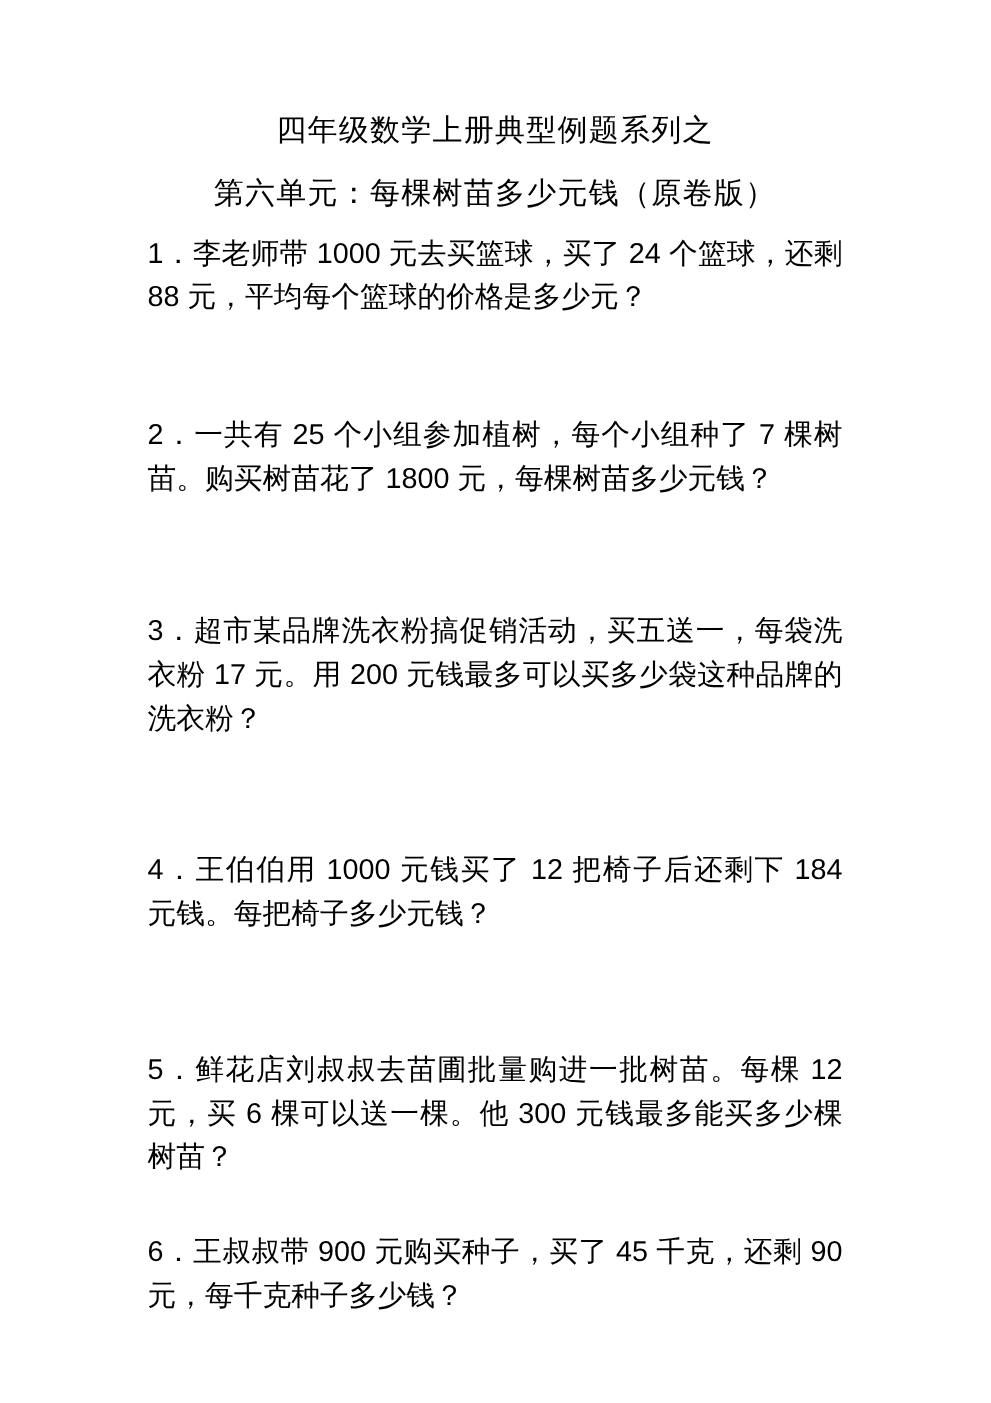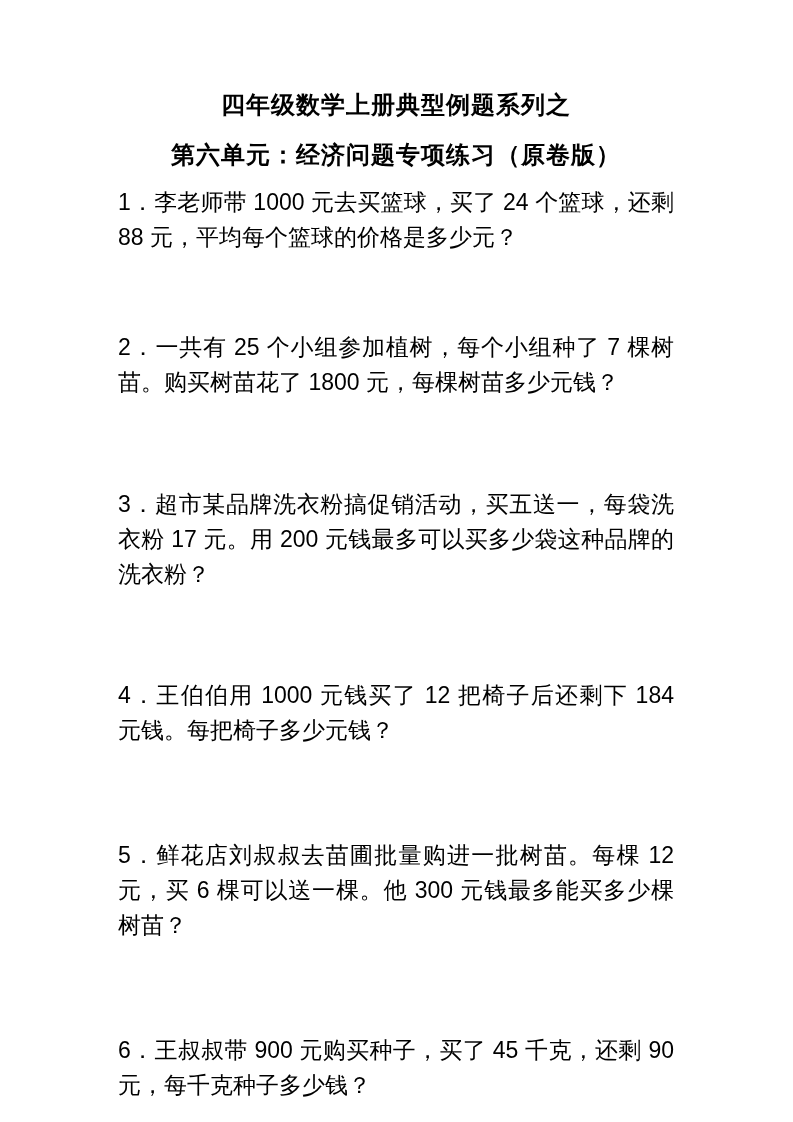--- a/index.html
+++ b/index.html
@@ -13,21 +13,21 @@
     height: 1122px;
     background: #ffffff;
     color: #000000;
     font-family: "Liberation Sans", sans-serif;
     box-sizing: border-box;
     padding: 88px 119px 0 118px;
     overflow: hidden;
   }
   .title {
     font-size: 24px;
-    font-weight: bold;
+    font-weight: normal;
     text-align: center;
     line-height: 34px;
     margin: 0;
     letter-spacing: 1px;
   }
   .title.second {
     margin-top: 16px;
   }
   .problems {
     margin-top: 13px;
@@ -36,29 +36,29 @@
     font-size: 23px;
     line-height: 35px;
     text-align: justify;
     margin: 0;
     word-break: break-all;
   }
   .gap-after-1 { margin-bottom: 75px; }
   .gap-after-2 { margin-bottom: 87px; }
   .gap-after-3 { margin-bottom: 86px; }
   .gap-after-4 { margin-bottom: 90px; }
-  .gap-after-5 { margin-bottom: 90px; }
+  .gap-after-5 { margin-bottom: 41px; }
   .gap-after-6 { margin-bottom: 0; }
 </style>
 </head>
 <body>
 
 <div class="page">
   <h1 class="title">四年级数学上册典型例题系列之</h1>
-  <h2 class="title second">第六单元：经济问题专项练习（原卷版）</h2>
+  <h2 class="title second">第六单元：每棵树苗多少元钱（原卷版）</h2>
 
   <div class="problems">
     <p class="problem gap-after-1">1．李老师带 1000 元去买篮球，买了 24 个篮球，还剩 88 元，平均每个篮球的价格是多少元？</p>
     <p class="problem gap-after-2">2．一共有 25 个小组参加植树，每个小组种了 7 棵树苗。购买树苗花了 1800 元，每棵树苗多少元钱？</p>
     <p class="problem gap-after-3">3．超市某品牌洗衣粉搞促销活动，买五送一，每袋洗衣粉 17 元。用 200 元钱最多可以买多少袋这种品牌的洗衣粉？</p>
     <p class="problem gap-after-4">4．王伯伯用 1000 元钱买了 12 把椅子后还剩下 184 元钱。每把椅子多少元钱？</p>
     <p class="problem gap-after-5">5．鲜花店刘叔叔去苗圃批量购进一批树苗。每棵 12 元，买 6 棵可以送一棵。他 300 元钱最多能买多少棵树苗？</p>
     <p class="problem gap-after-6">6．王叔叔带 900 元购买种子，买了 45 千克，还剩 90 元，每千克种子多少钱？</p>
   </div>
 </div>

